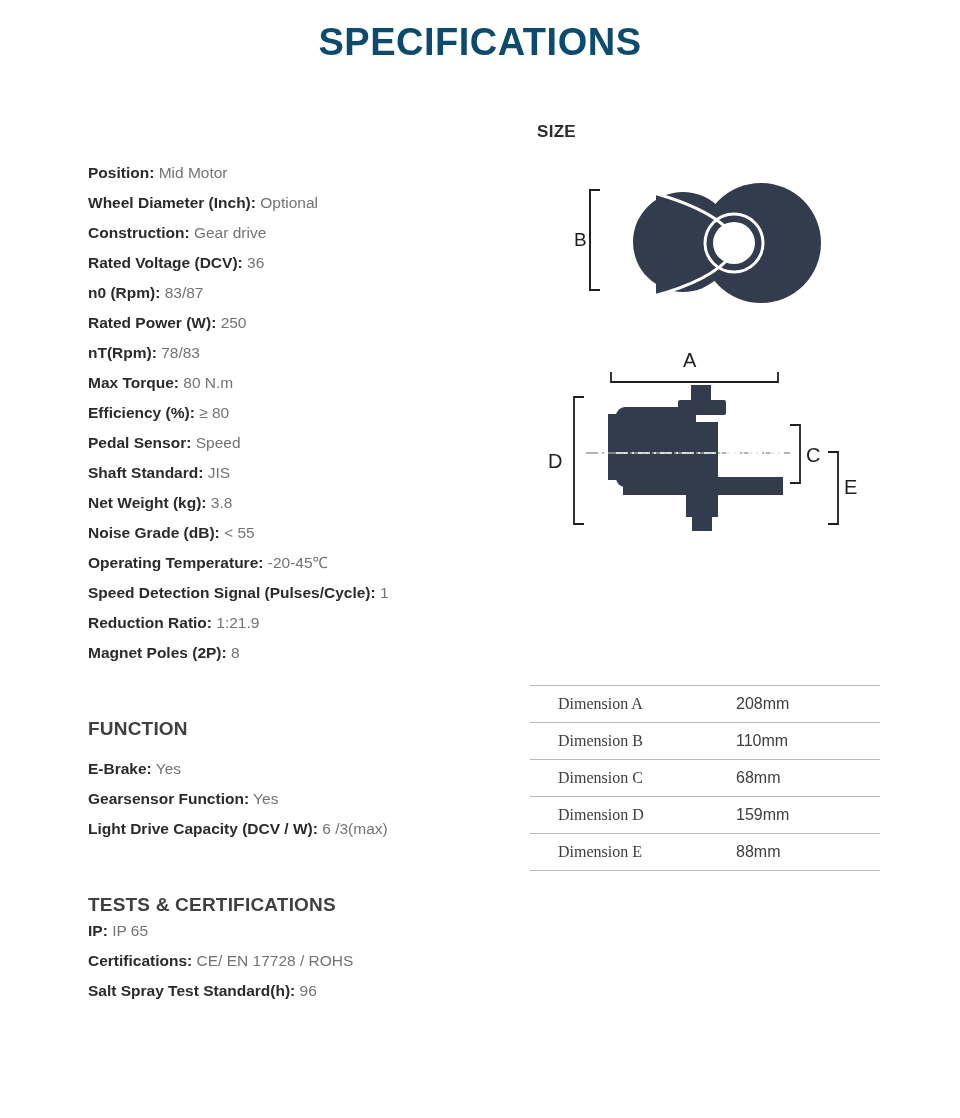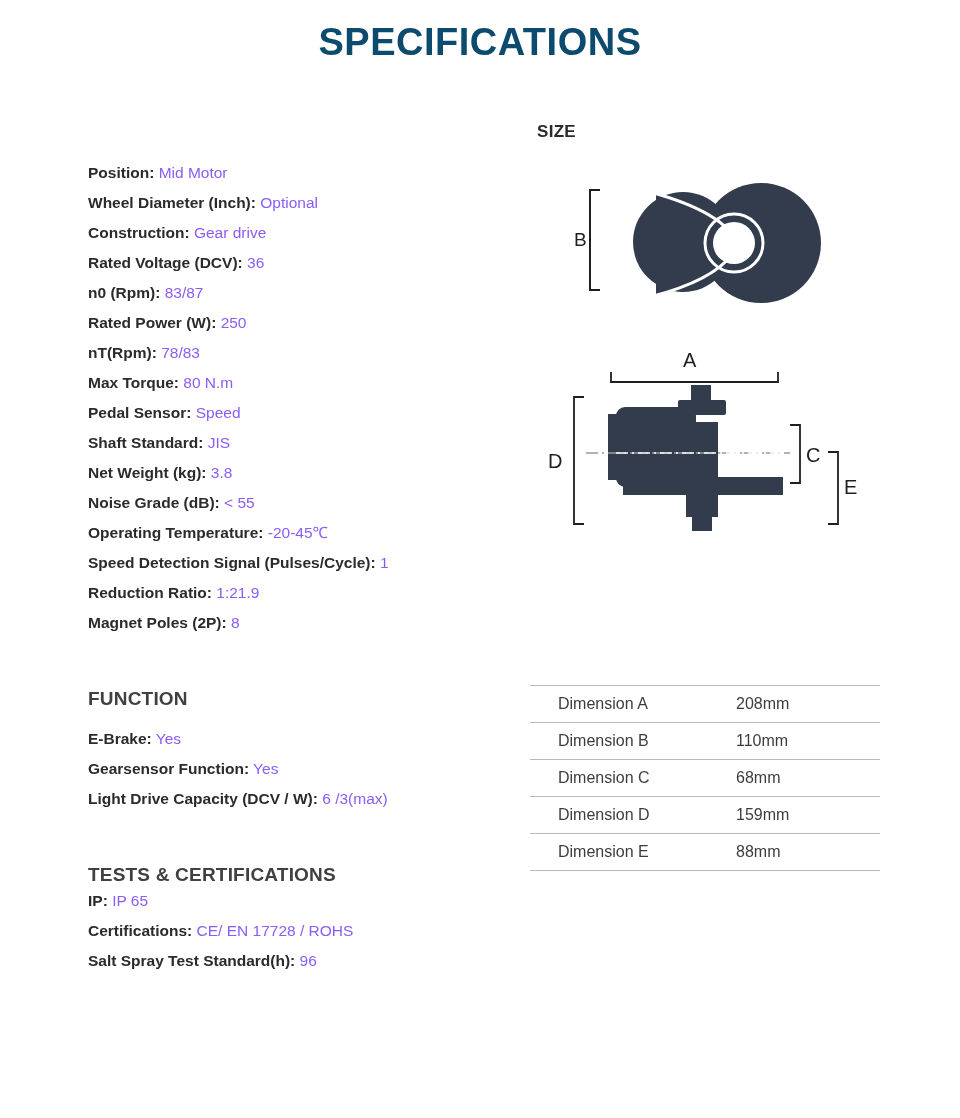--- a/index.html
+++ b/index.html
@@ -55,21 +55,21 @@
   .spec-row {
     font-size: 15.5px;
     line-height: 30px;
     white-space: nowrap;
   }
   .spec-label {
     font-weight: bold;
     color: #2b2b2b;
   }
   .spec-value {
-    color: #8b5cf6;
+    color: #737373;
   }
 
   .section-heading {
     font-size: 19px;
     font-weight: bold;
     color: #404040;
     letter-spacing: 0.2px;
   }
 
   .block-function { margin-top: 50px; }
@@ -120,20 +120,21 @@
   }
   .dim-table td {
     font-size: 16px;
     color: #3d3d3d;
     padding: 9px 0;
     white-space: nowrap;
   }
   .dim-name {
     padding-left: 28px !important;
     width: 170px;
+    font-family: Liberation Serif, serif;
   }
   .dim-value {
     padding-left: 8px !important;
   }
 </style>
 </head>
 <body>
 
 <h1 class="page-title">SPECIFICATIONS</h1>
 
@@ -166,20 +167,24 @@
         <span class="spec-label">Rated Power (W):</span>
         <span class="spec-value">250</span>
       </div>
       <div class="spec-row">
         <span class="spec-label">nT(Rpm):</span>
         <span class="spec-value">78/83</span>
       </div>
       <div class="spec-row">
         <span class="spec-label">Max Torque:</span>
         <span class="spec-value">80 N.m</span>
+      </div>
+      <div class="spec-row">
+        <span class="spec-label">Efficiency (%):</span>
+        <span class="spec-value">≥ 80</span>
       </div>
       <div class="spec-row">
         <span class="spec-label">Pedal Sensor:</span>
         <span class="spec-value">Speed</span>
       </div>
       <div class="spec-row">
         <span class="spec-label">Shaft Standard:</span>
         <span class="spec-value">JIS</span>
       </div>
       <div class="spec-row">

